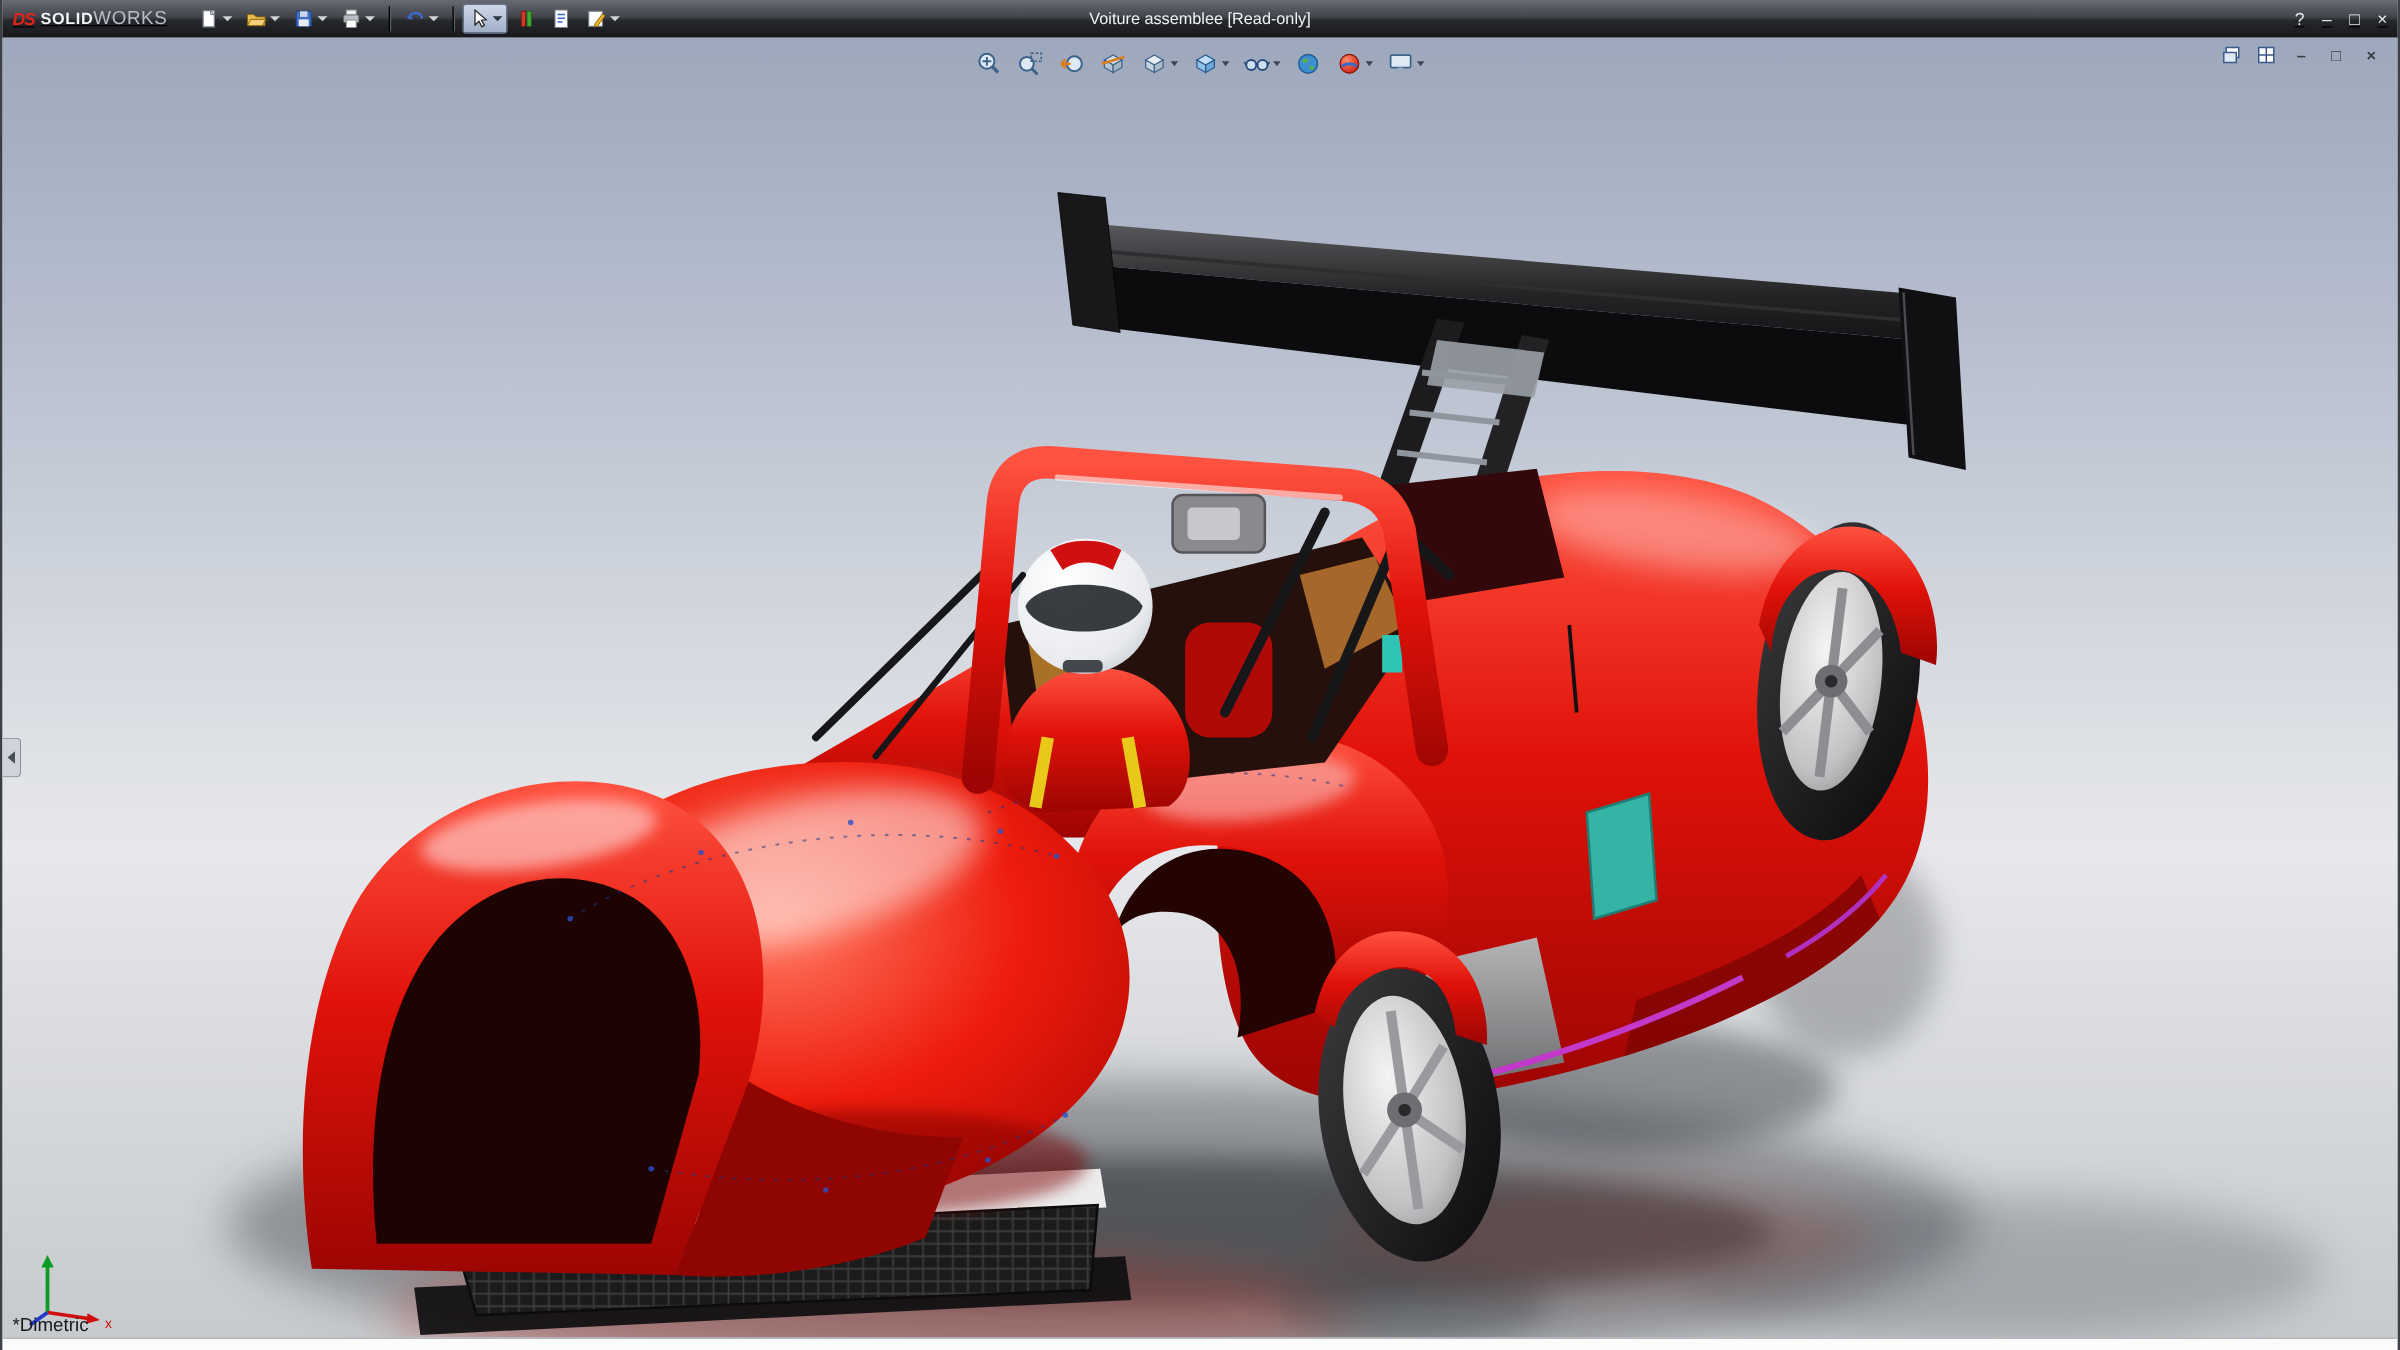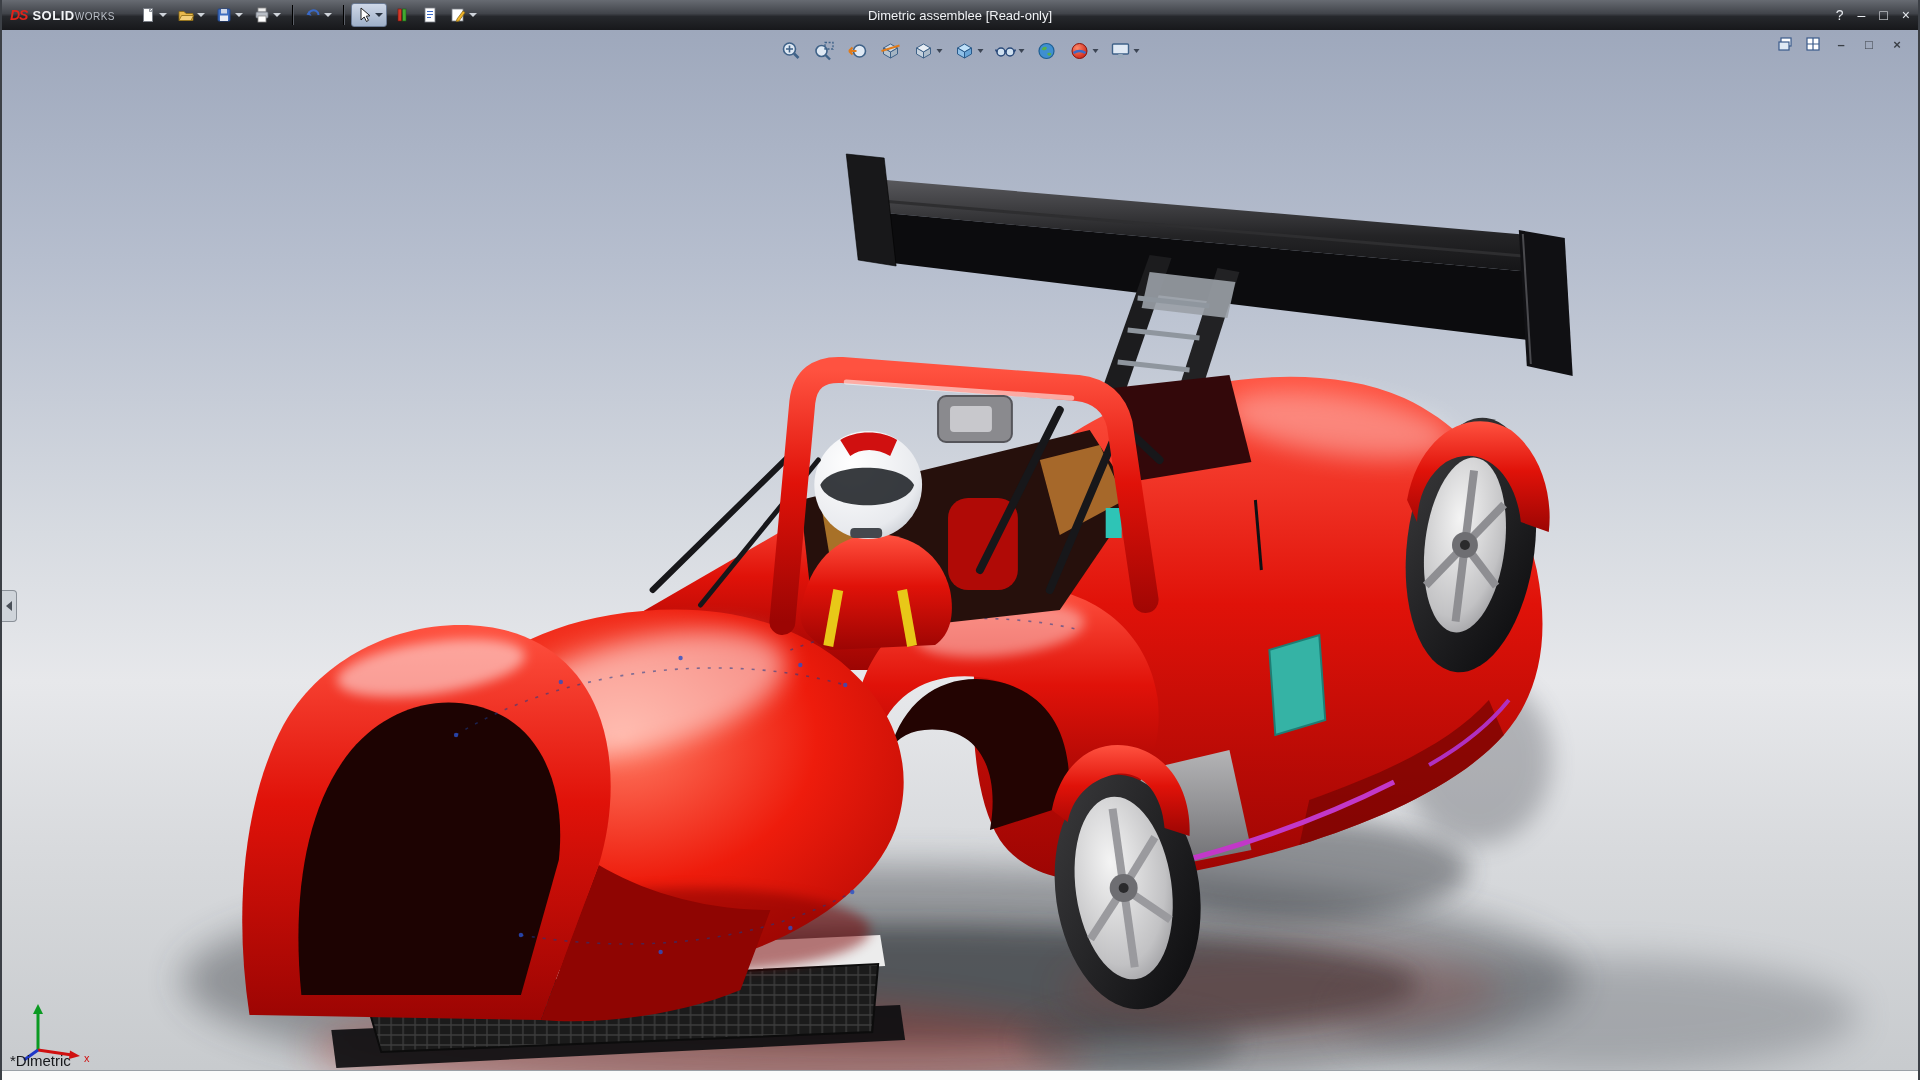--- a/index.html
+++ b/index.html
@@ -1,26 +1,26 @@
 <!DOCTYPE html>
 <html><head>
 <meta charset="utf-8">
 <style>
   html,body{margin:0;padding:0;width:1920px;height:1080px;overflow:hidden;
     font-family:"Liberation Sans",sans-serif;background:#c7cacd;}
-  .app{position:relative;width:1920px;height:1080px;border-left:2px solid #3c4046;border-right:2px solid #3c4046;box-sizing:border-box;}
+  .app{position:relative;width:1920px;height:1080px;border-left:2px solid #3c4046;border-right:2px solid #3c4046;box-sizing:border-box;text-decoration:underline;}
 
   
   .titlebar{position:relative;height:30px;display:flex;align-items:center;padding:0 8px;
     background:linear-gradient(180deg,#676b72 0%,#41444a 45%,#26282c 55%,#17181b 100%);
     border-bottom:1px solid #0a0a0a;}
   .brand{display:flex;align-items:center;gap:5px;margin-right:20px;flex:0 0 auto;}
   .brand .ds{color:#e2231a;font-weight:bold;font-style:italic;font-size:14px;letter-spacing:-1px;}
   .brand .solid{color:#f2f4f7;font-weight:bold;font-size:13px;letter-spacing:.5px;text-align:center;}
-  .brand .works{color:#b9bec6;font-weight:normal;font-size:10px;letter-spacing:.5px;text-align:right;}
+  .brand .works{color:#b9bec6;font-weight:normal;font-size:15px;letter-spacing:.5px;text-align:right;}
   .tbgroup{display:flex;align-items:center;gap:2px;}
   .tbtn{display:flex;align-items:center;gap:1px;padding:2px 3px;border-radius:3px;border:1px solid transparent;cursor:default;}
   .tbtn.pressed{background:linear-gradient(180deg,#cfd8e8,#9fb0c8);border:1px solid #6a7a94;}
   .caret{width:0;height:0;border-left:4px solid transparent;border-right:4px solid transparent;border-top:4px solid #cfd4da;margin-left:1px;}
   .tbtn.pressed .caret{border-top-color:#2a3442;}
   .tsep{width:1px;height:20px;background:#000;box-shadow:1px 0 0 #5a5e66;margin:0 5px;}
   .win-title{position:absolute;left:50%;top:50%;transform:translate(-50%,-50%);
     color:#f0f2f5;font-size:13px;white-space:nowrap;}
   .win-controls{margin-left:auto;display:flex;align-items:center;gap:14px;}
   .win-controls span{color:#e6e9ee;font-size:14px;line-height:14px;cursor:default;}
@@ -135,21 +135,21 @@
 
       <div class="tbtn" title="options">
         <svg width="18" height="18" viewBox="0 0 18 18">
           <rect x="3" y="3" width="11" height="12" fill="#ffffff" stroke="#7a7f87" stroke-width="0.8"></rect>
           <path d="M8 13 L14 5 l2 1.6 L10 15 l-2.6 .6 z" fill="#f0b429" stroke="#8a6a14" stroke-width="0.8"></path>
         </svg>
           <span class="caret"></span>
       </div>
     </div>
 
-    <div class="win-title">Dimetric assemblee [Read-only]</div>
+    <div class="win-title">Voiture assemblee [Read-only]</div>
 
     <div class="win-controls">
       <span title="help">?</span>
       <span title="minimize">–</span>
       <span title="restore">□</span>
       <span title="close">×</span>
     </div>
   </div>
 
   <div class="viewport">

